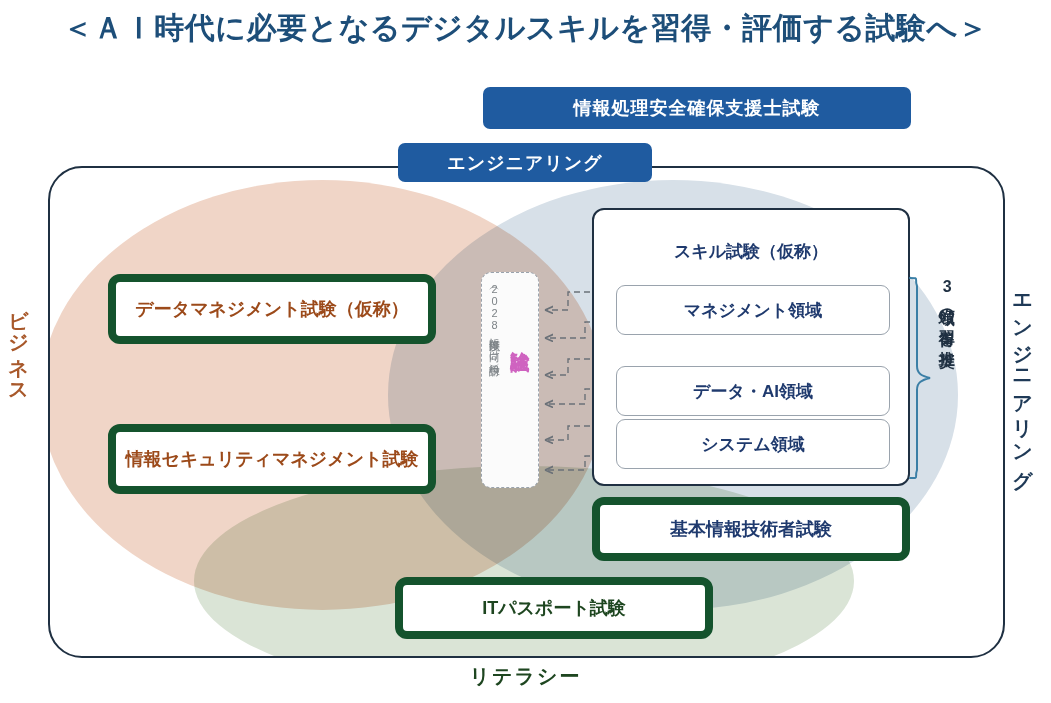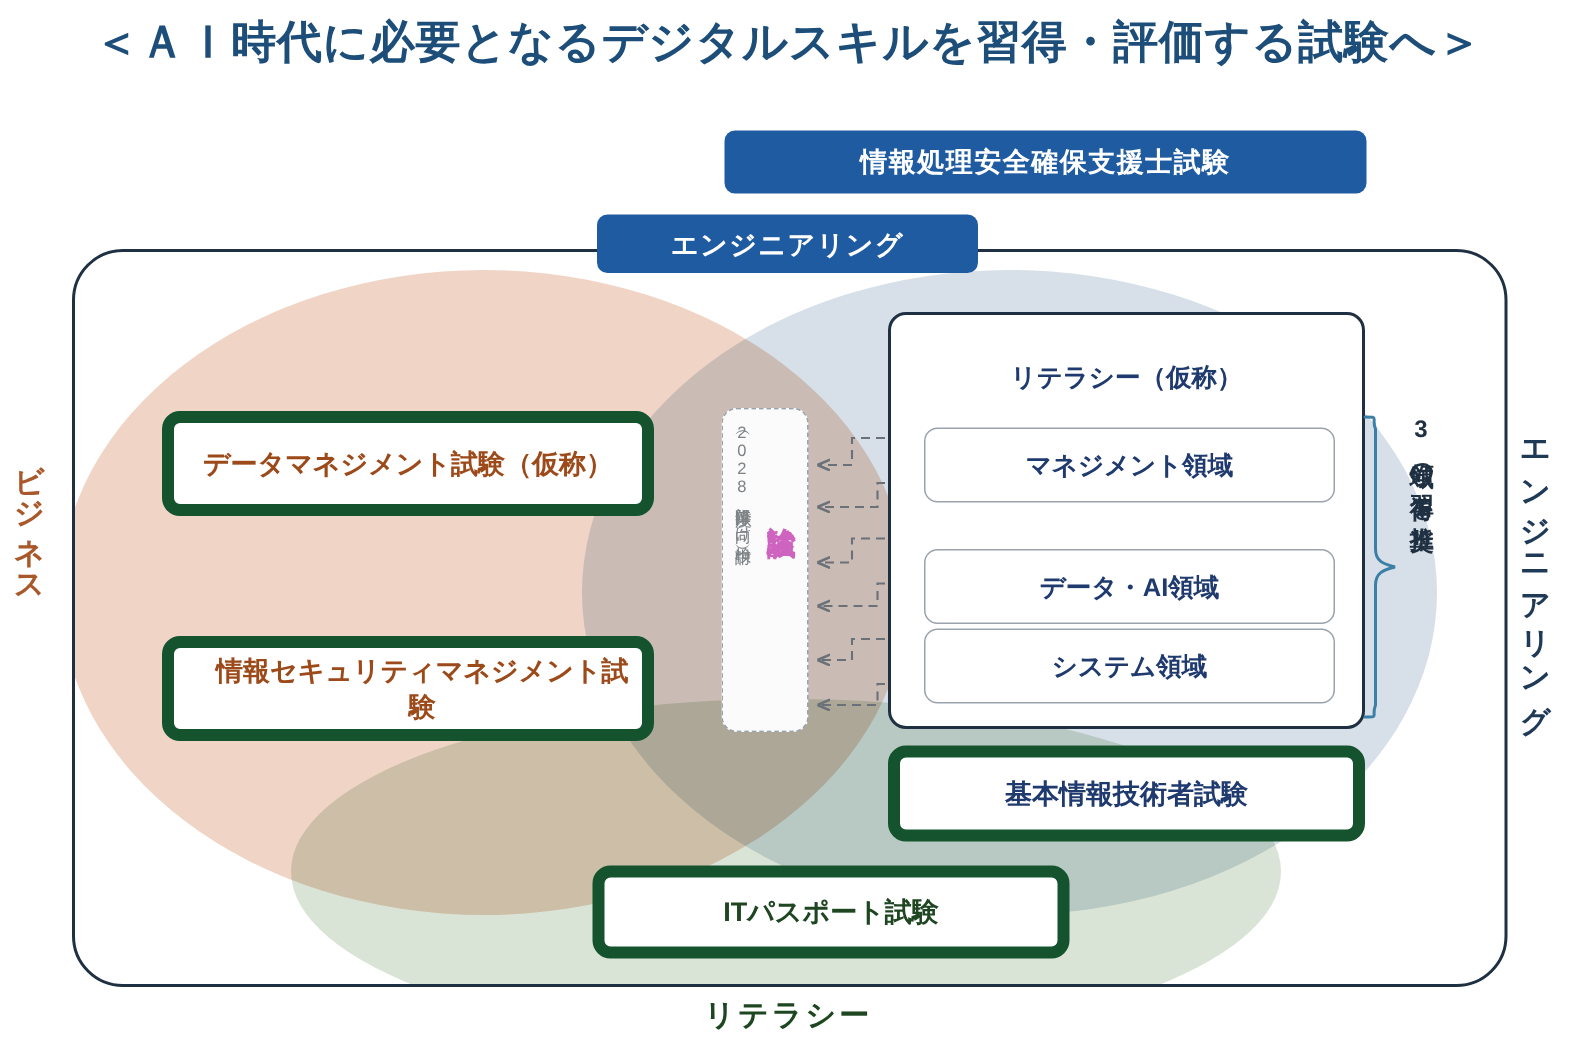--- a/index.html
+++ b/index.html
@@ -170,21 +170,20 @@
     font-size: 18px;
     color: #9c4a1a;
   }
   .box-sec-mgmt {
     left: 108px;
     top: 424px;
     width: 328px;
     height: 70px;
     font-size: 18px;
     color: #9c4a1a;
-    padding-left: 19px;
   }
   .box-basic-info {
     left: 592px;
     top: 497px;
     width: 318px;
     height: 64px;
     font-size: 18px;
     color: #1f3a6e;
   }
   .box-itpassport {
@@ -349,21 +348,21 @@
     <div class="essay-sub">（2028年度以降に向け検討中）</div>
     <div class="essay-main">論述試験</div>
   </div>
 
   <div class="exam-box box-data-mgmt">データマネジメント試験（仮称）</div>
   <div class="exam-box box-sec-mgmt">情報セキュリティマネジメント試験</div>
 
   <div class="pro-panel">
     <div class="pro-title">
       <br>
-      <span>リテラシー（仮称）</span>
+      <span>スキル試験（仮称）</span>
     </div>
     <div class="area-box area-1">マネジメント領域</div>
     <div class="area-box area-2">データ・AI領域</div>
     <div class="area-box area-3">システム領域</div>
   </div>
 
   <svg class="brace-svg" viewBox="0 0 26 204" preserveAspectRatio="none">
     <path d="M2,2 C12,2 6,2 9,10 L9,90 C9,98 14,100 22,102 C14,104 9,106 9,114 L9,194 C6,202 12,202 2,202" stroke="#3b7fa6" stroke-width="2" fill="none" stroke-linecap="round"></path>
   </svg>
   <div class="recommend-text">3領域の習得を推奨</div>

